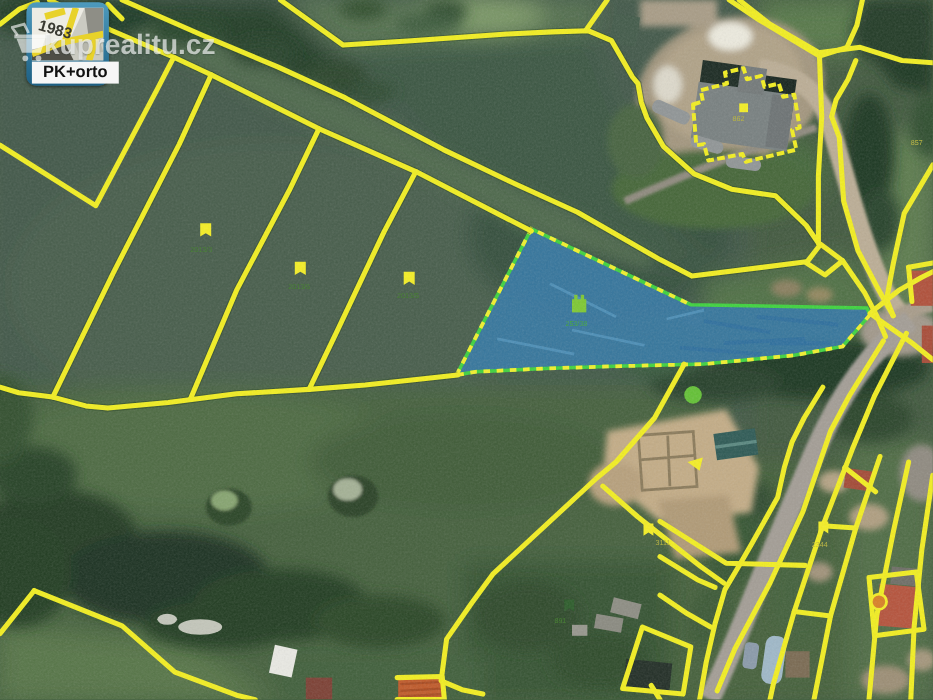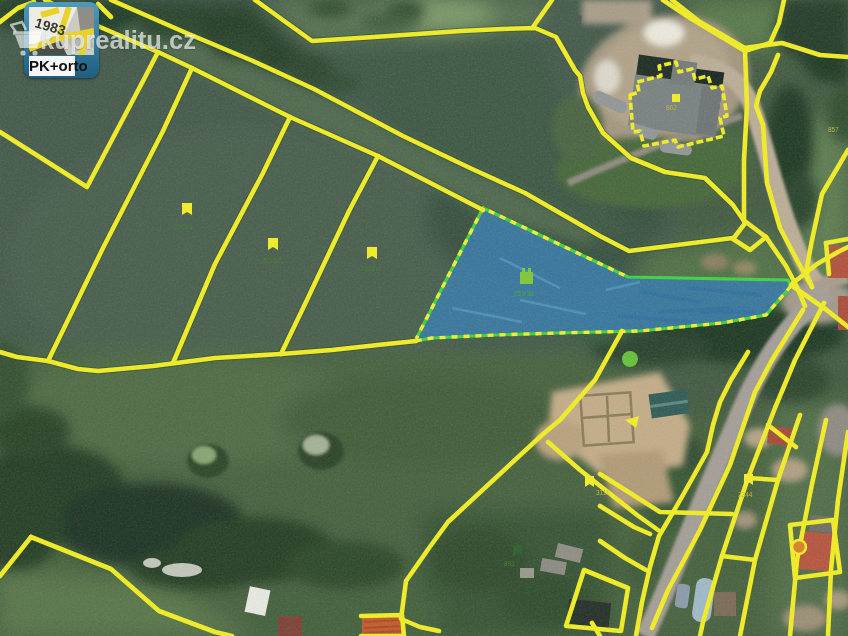--- a/index.html
+++ b/index.html
@@ -362,21 +362,21 @@
       <polygon points="38,30 60,26 65,40 44,45" fill="#b7b7ac"></polygon>
       <g stroke="#e8d22a" stroke-width="6" fill="none">
         <path d="M0,42 L30,31 L40,0"></path>
         <path d="M30,31 L65,24"></path>
         <path d="M52,48 L58,28"></path>
         <path d="M12,8 L30,3"></path>
       </g>
       <text x="5" y="20" font-size="14" font-weight="bold" fill="#3a3a32" transform="rotate(16 5 20)" font-family="Liberation Sans, sans-serif">1983</text>
     </svg>
   </div>
-  <div style="position:absolute;left:5px;top:54px;width:46px;height:20px;background:#f6f6f6;
+  <div style="position:absolute;left:5px;top:54px;width:79px;height:20px;background:#f6f6f6;
     color:#111;font-weight:bold;font-size:15px;line-height:20px;text-align:center;">PK+orto</div>
 </div>
 
 <div style="position:absolute;left:10px;top:20px;">
   <svg width="260" height="44" viewBox="0 0 260 44">
     <g fill="none" stroke="rgba(255,255,255,0.62)" stroke-width="3">
       <path d="M5,15 L10,28 L27,28 L31,15 Z" fill="rgba(255,255,255,0.62)" stroke="none"></path>
       <path d="M3,13 L33,13" stroke-width="3.5"></path>
       <circle cx="13" cy="33" r="2.6" fill="rgba(255,255,255,0.62)" stroke="none"></circle>
       <circle cx="25" cy="33" r="2.6" fill="rgba(255,255,255,0.62)" stroke="none"></circle>

